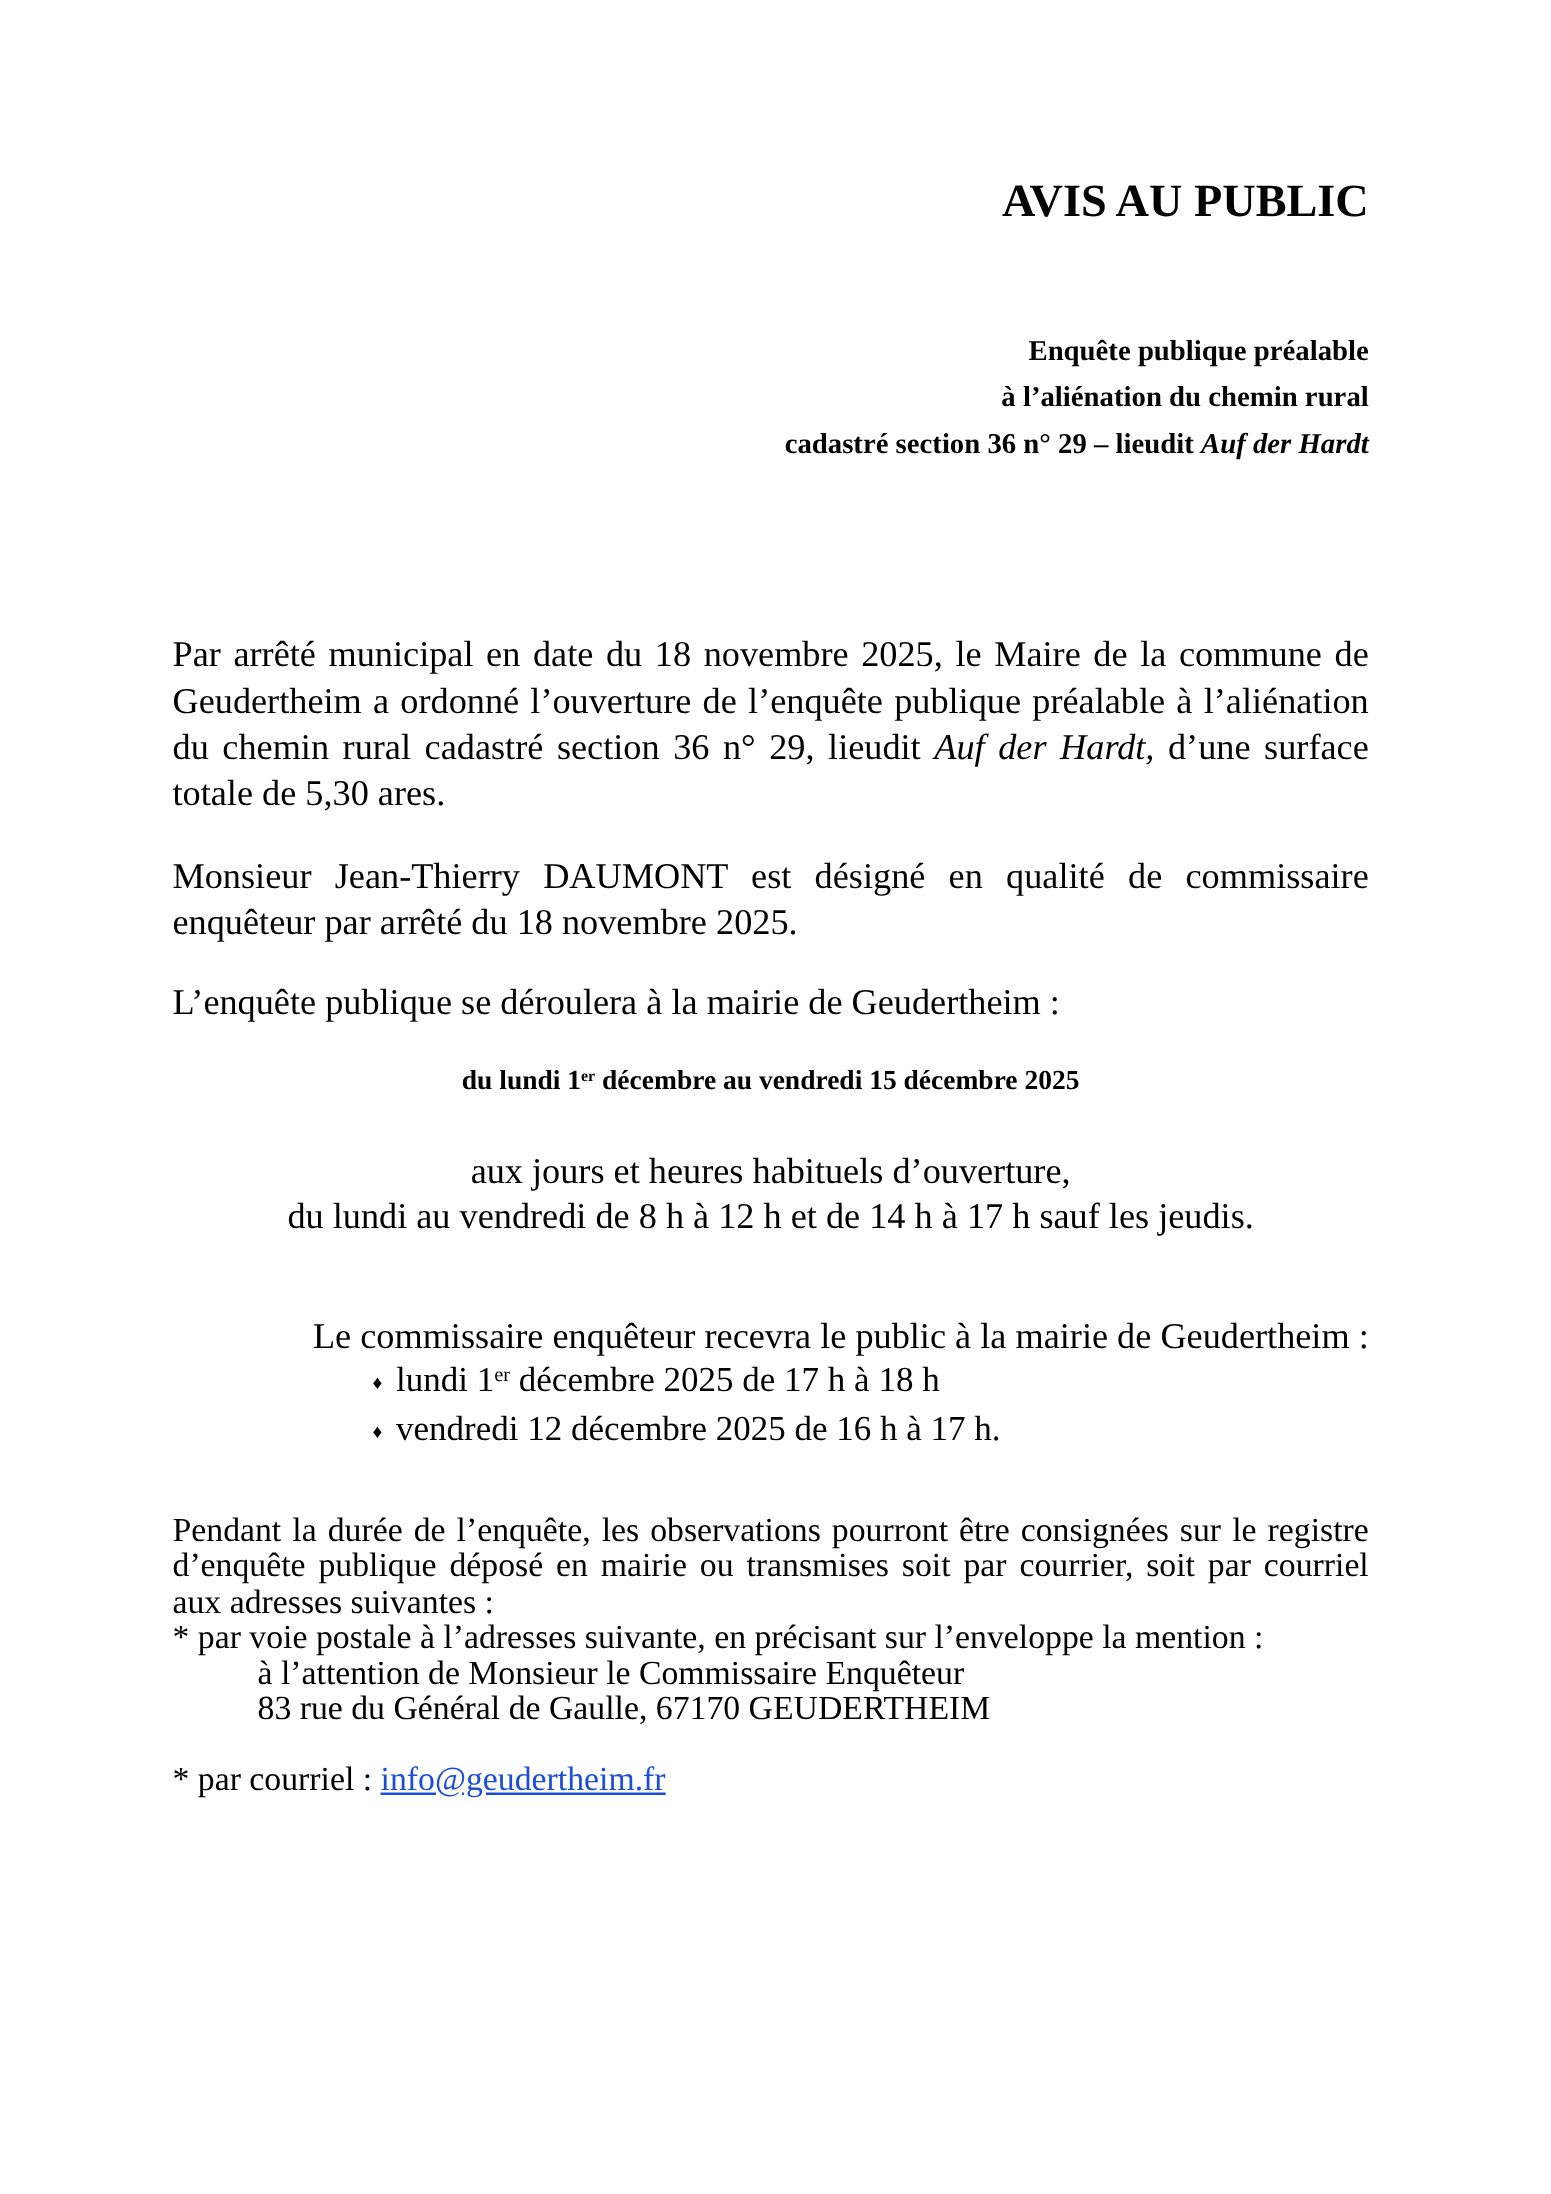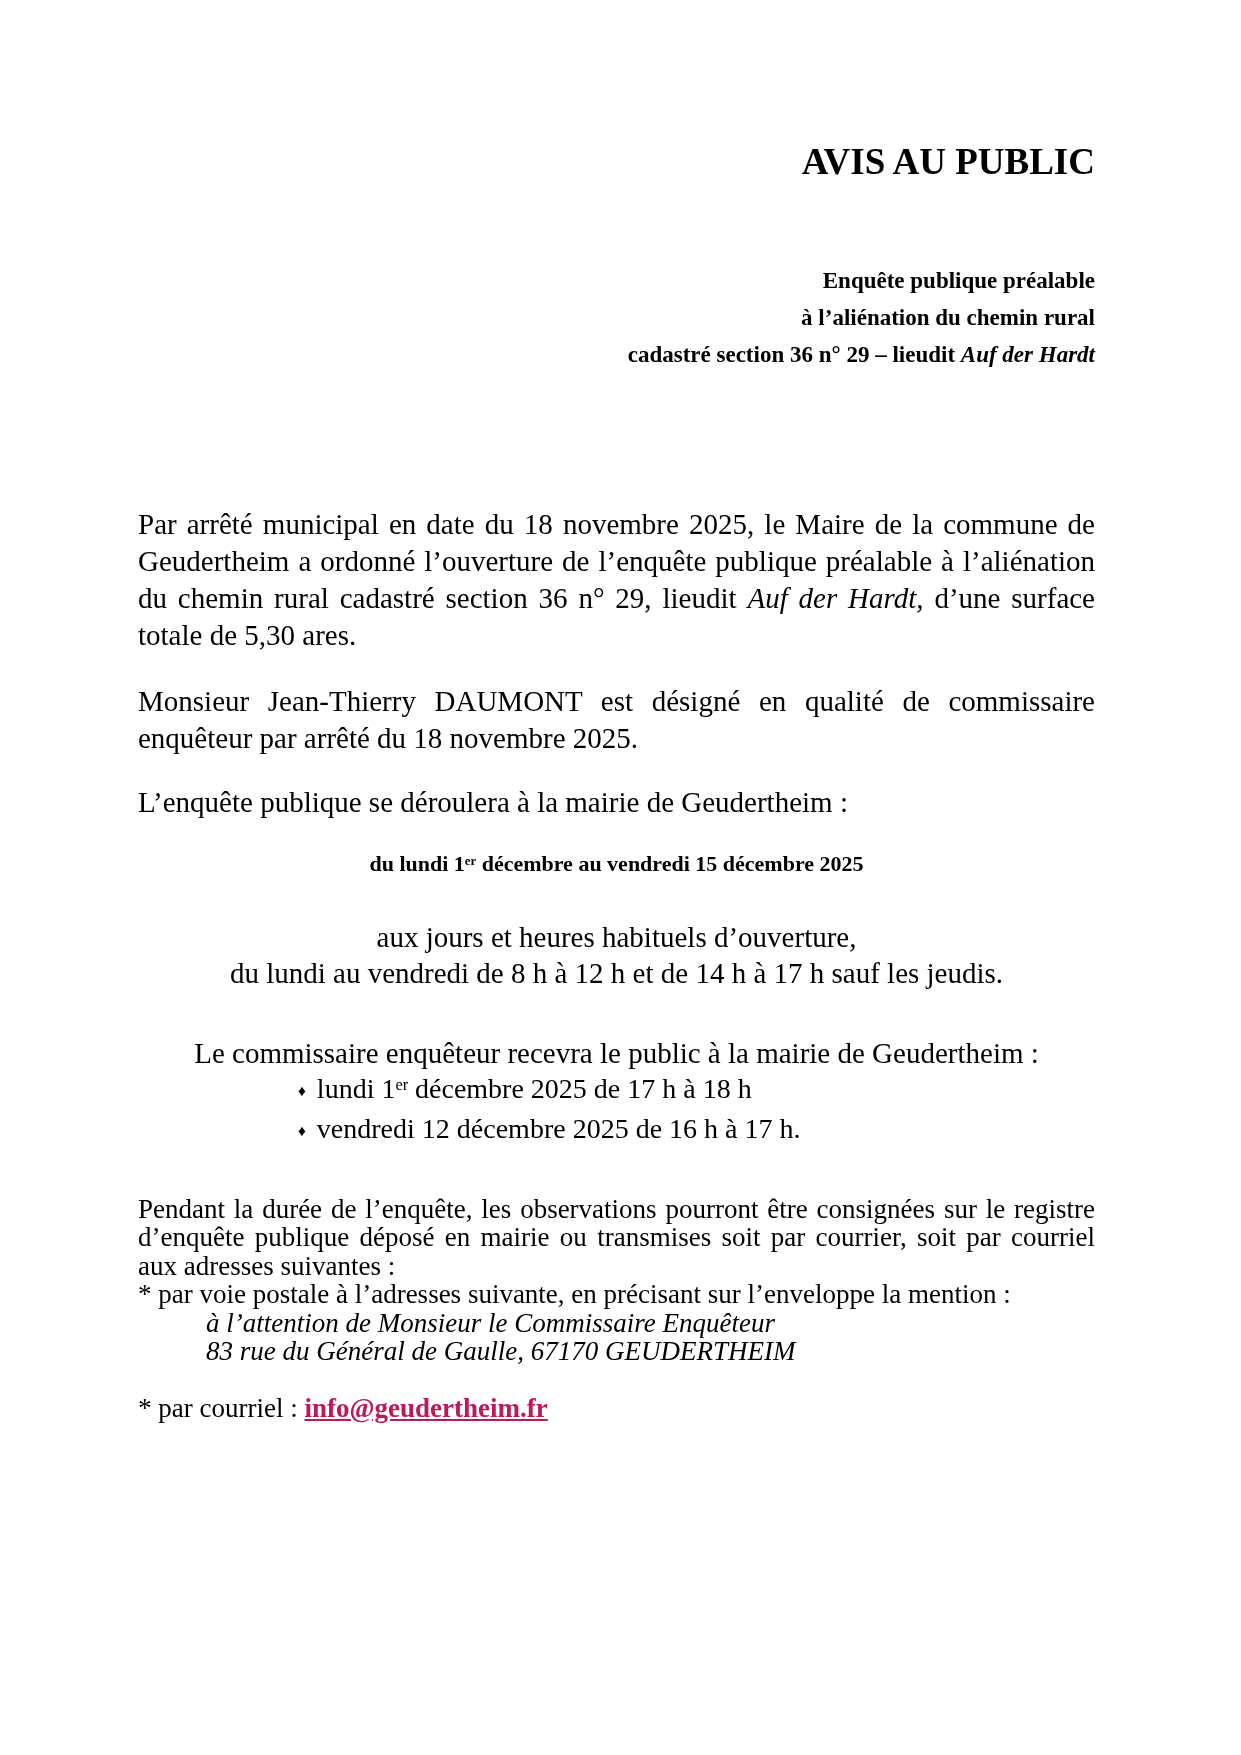--- a/index.html
+++ b/index.html
@@ -45,24 +45,24 @@
     font-size: 22px;
     line-height: 37px;
   }
   .hours {
     margin-top: 33px;
     text-align: center;
     font-size: 29px;
     line-height: 36px;
   }
   .reception {
-    margin-top: 44px;
+    margin-top: 60px;
     font-size: 29px;
     line-height: 36px;
-    text-align: center;
+    text-align: right;
   }
   .bullets {
     padding-left: 160px;
     font-weight: normal;
     font-size: 28px;
     line-height: 35px;
   }
   .bullet-icon {
     display: inline-block;
     font-size: 0.55em;
@@ -75,34 +75,32 @@
     line-height: 28.5px;
     text-align: justify;
   }
   .postal-line {
     font-size: 27px;
     line-height: 28.5px;
     text-align: left;
   }
   .address-line {
     padding-left: 68px;
-    font-style: italic;
     font-size: 27px;
     line-height: 28.5px;
   }
   .email-line {
     margin-top: 28px;
     font-size: 27px;
     line-height: 28.5px;
   }
   .email-link {
-    color: #be185d;
+    color: #1d4ed8;
     text-decoration: underline;
     cursor: pointer;
-    font-weight: bold;
   }
   .italic { font-style: italic; }
   sup {
     font-size: 0.58em;
     vertical-align: baseline;
     position: relative;
     top: -0.5em;
   }
 </style>
 </head>

